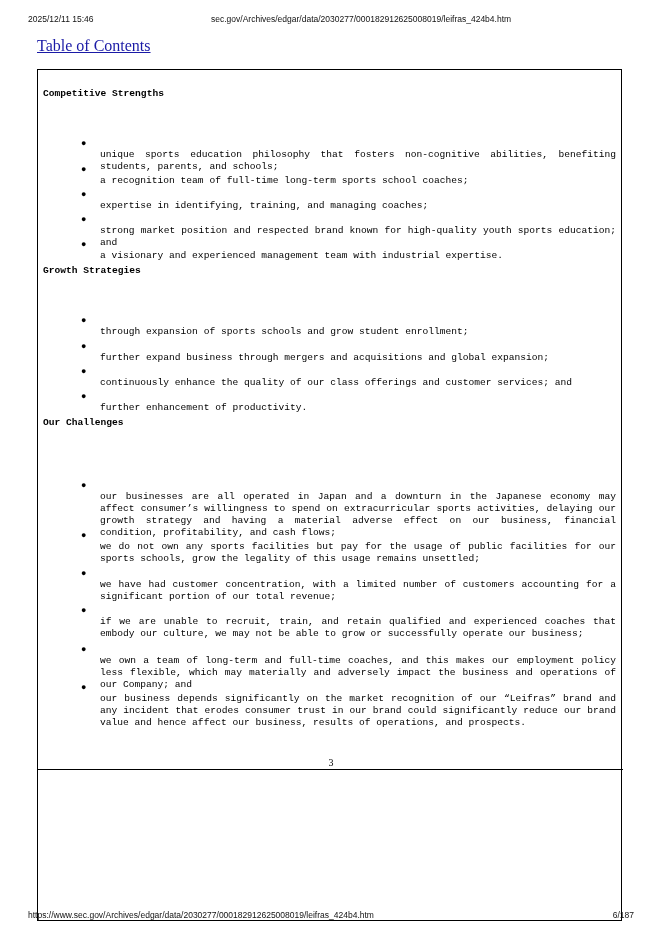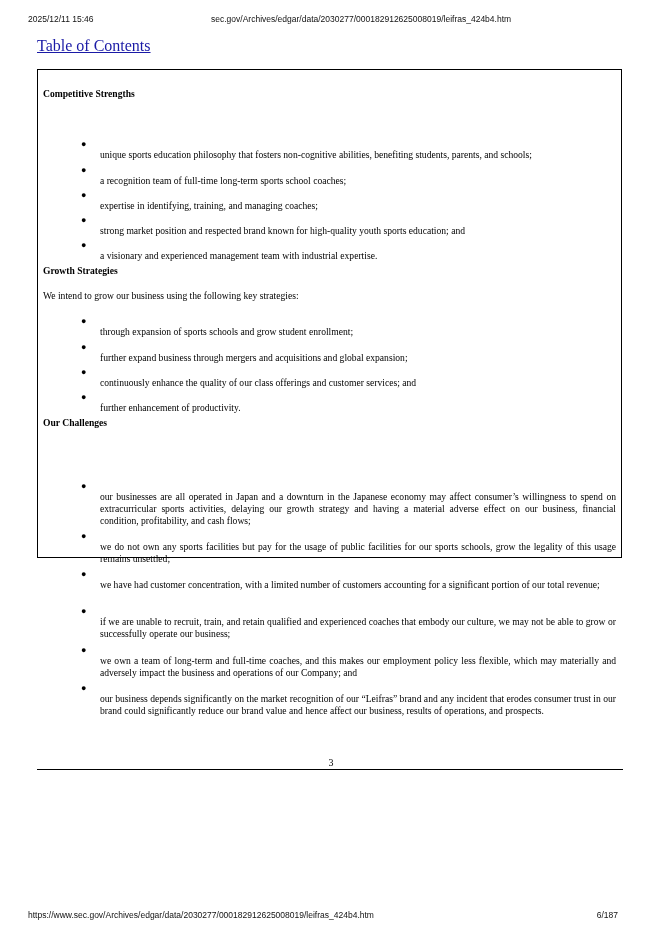--- a/index.html
+++ b/index.html
@@ -1,31 +1,31 @@
 <!DOCTYPE html>
 <html><head>
 <meta charset="utf-8">
 <style>
   html, body { margin: 0; padding: 0; background: #ffffff; }
   body { width: 662px; height: 936px; position: relative; overflow: hidden; color: #000; }
   .print-header { position: absolute; top: 14px; left: 0; width: 662px; font-family: "Liberation Sans", sans-serif; font-size: 8.5px; color: #111; }
   .print-header .date { position: absolute; left: 28px; top: 0; }
   .print-header .url { position: absolute; left: 211px; top: 0; }
   .toc-link { position: absolute; left: 37px; top: 37px; font-family: "Liberation Serif", serif; font-size: 16px; color: #1a1aa6; text-decoration: underline; cursor: pointer; }
-  .box { position: absolute; left: 37px; top: 69px; width: 585px; height: 489px; border: 1px solid #000; box-sizing: border-box; font-family: Liberation Serif, serif; font-size: 9.6px; line-height: 12px; }
+  .box { position: absolute; left: 37px; top: 69px; width: 585px; height: 852px; border: 1px solid #000; box-sizing: border-box; font-family: Liberation Mono, monospace; font-size: 9.6px; line-height: 12px; }
   .box .h { position: absolute; left: 5px; font-weight: bold; }
   .box .p { position: absolute; left: 5px; right: 5px; text-align: justify; }
   .bullet { position: absolute; left: 0; right: 5px; }
   .bullet .dot { position: absolute; left: 43px; top: 0; font-size: 9px; }
   .bullet .txt { position: absolute; left: 62px; right: 0; text-align: justify; margin-top: 11px; }
   .pagenum { position: absolute; top: 757px; left: 0; width: 662px; text-align: center; font-family: "Liberation Serif", serif; font-size: 10px; }
   .rule { position: absolute; top: 769px; left: 37px; width: 586px; height: 0; border-top: 1.3px solid #000; }
   .print-footer { position: absolute; top: 910px; left: 0; width: 662px; font-family: "Liberation Sans", sans-serif; font-size: 8.5px; color: #111; }
   .print-footer .url { position: absolute; left: 28px; top: 0; }
-  .print-footer .page { position: absolute; right: 44px; top: 0; }
+  .print-footer .page { position: absolute; right: 28px; top: 0; }
 </style>
 </head>
 <body>
 
 <div class="print-header">
   <span class="date">2025/12/11 15:46</span>
   <span class="url">sec.gov/Archives/edgar/data/2030277/000182912625008019/leifras_424b4.htm</span>
 </div>
 
 <a class="toc-link">Table of Contents</a>
@@ -48,21 +48,20 @@
   <div class="bullet" style="top:144px">
       <span class="dot">●</span>
       <span class="txt">strong market position and respected brand known for high-quality youth sports education; and</span>
     </div>
   <div class="bullet" style="top:169px">
       <span class="dot">●</span>
       <span class="txt">a visionary and experienced management team with industrial expertise.</span>
     </div>
 
   <div class="h" style="top:195px">Growth Strategies</div>
-  <div class="p" style="top:220px">We intend to grow our business using the following key strategies:</div>
   <div class="bullet" style="top:245px">
       <span class="dot">●</span>
       <span class="txt">through expansion of sports schools and grow student enrollment;</span>
     </div>
   <div class="bullet" style="top:271px">
       <span class="dot">●</span>
       <span class="txt">further expand business through mergers and acquisitions and global expansion;</span>
     </div>
   <div class="bullet" style="top:296px">
       <span class="dot">●</span>

